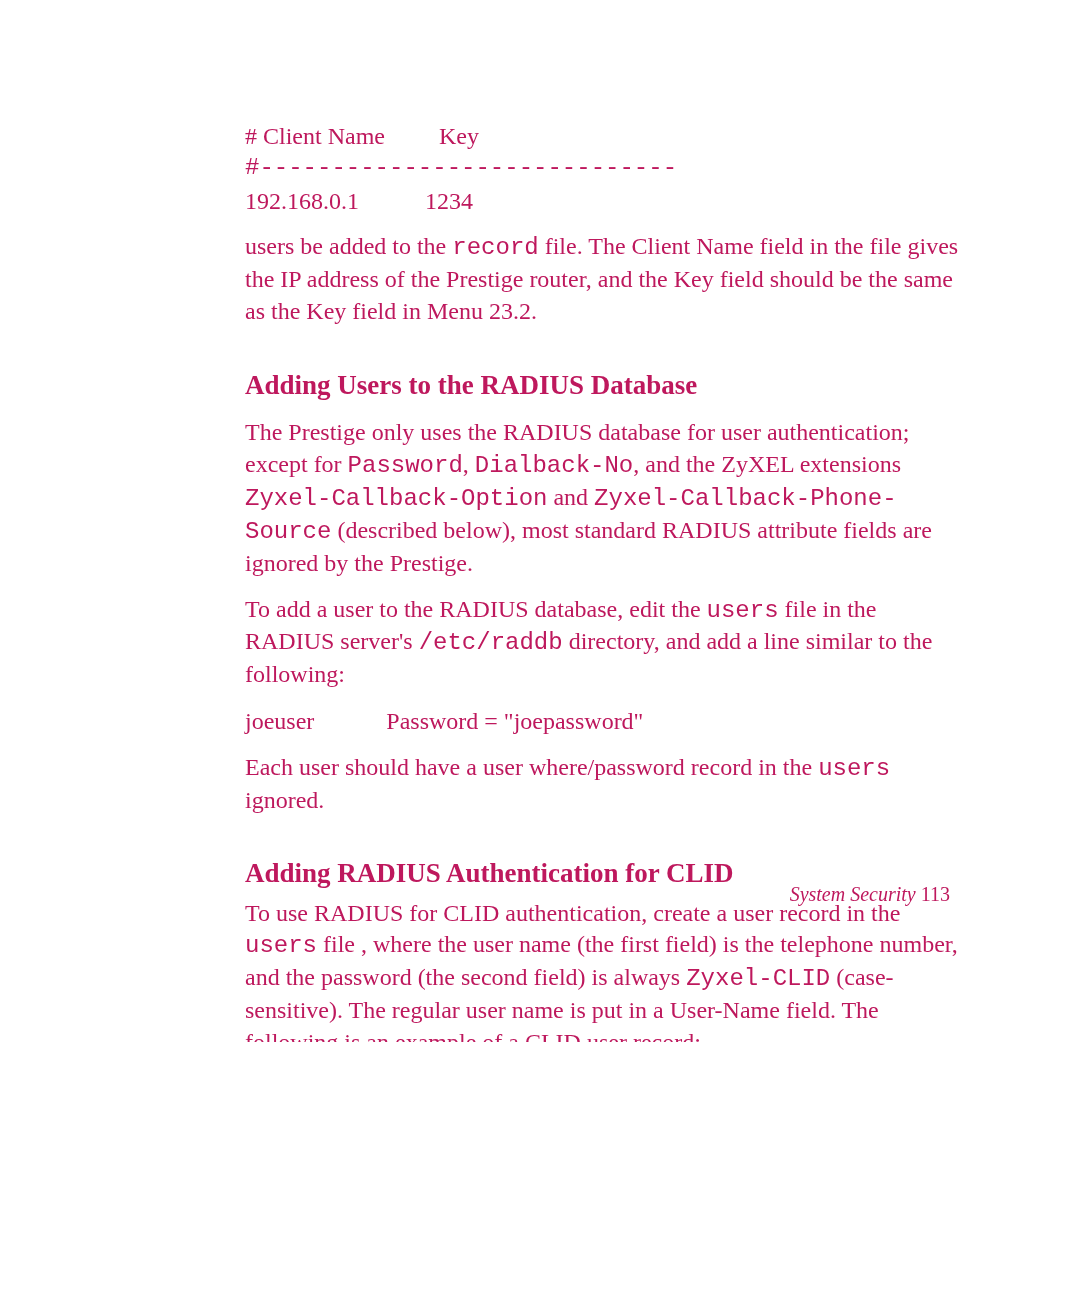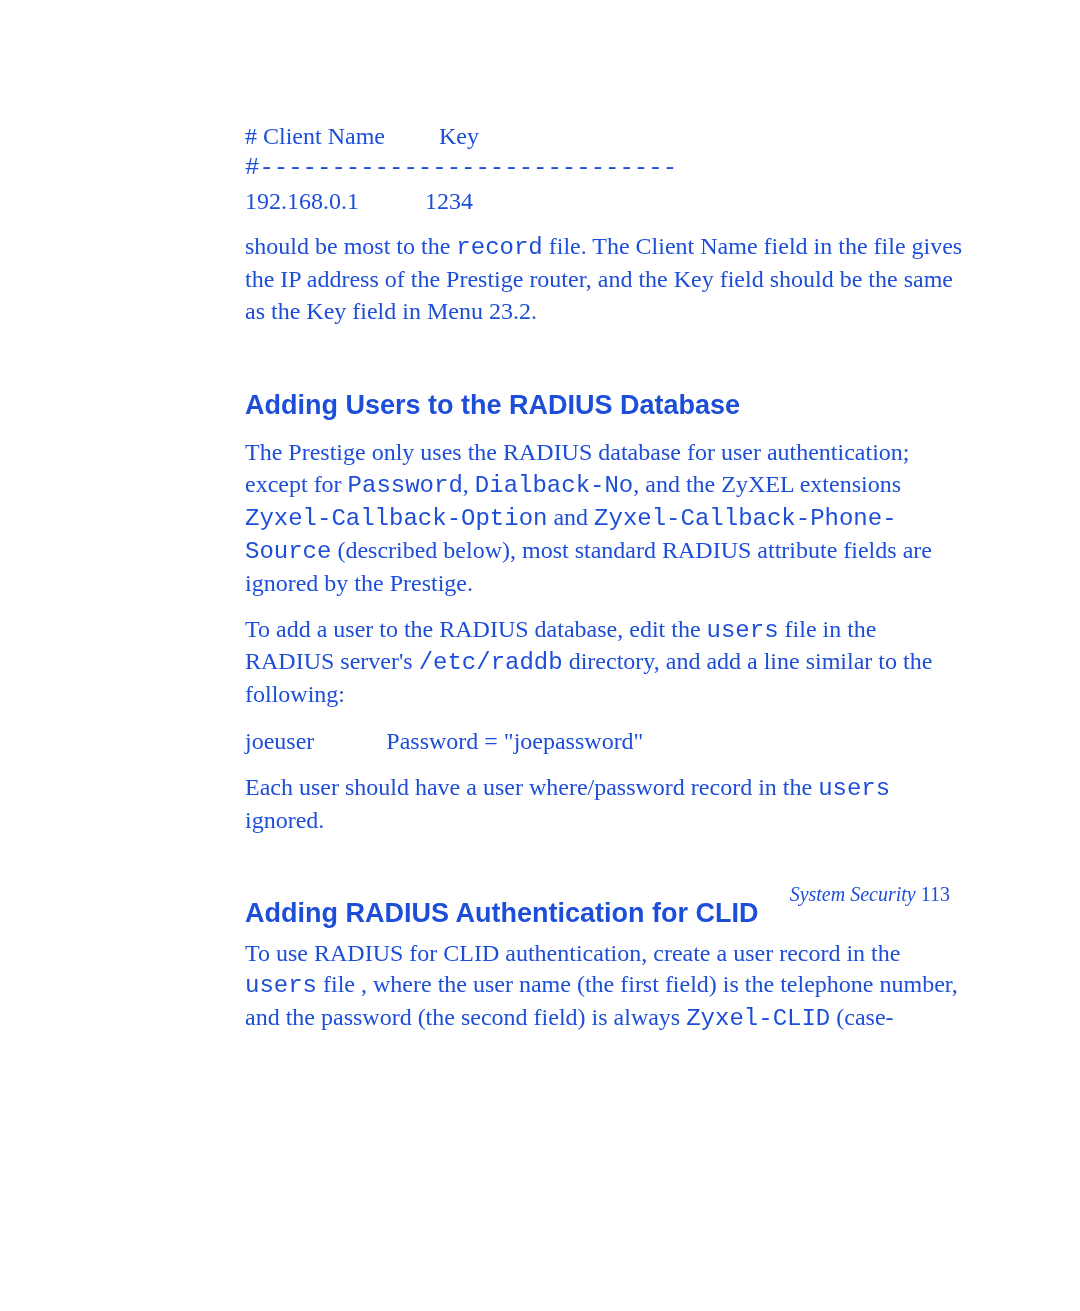--- a/index.html
+++ b/index.html
@@ -6,21 +6,21 @@
     margin: 0;
     padding: 0;
     background: #fff;
   }
   .page {
     width: 1080px;
     height: 1042px;
     position: relative;
     background: #fff;
     font-family: 'Times New Roman', Times, serif;
-    color: #1d4ed8;
+    color: #be185d;
     box-sizing: border-box;
     padding: 120px 110px 0 245px;
   }
   .serif {
     font-family: 'Times New Roman', Times, serif;
   }
   .mono {
     font-family: 'Courier New', Courier, monospace;
   }
   .sans-bold {
@@ -45,23 +45,24 @@
   }
   .para {
     font-size: 24px;
     line-height: 1.33;
     margin-top: 14px;
     margin-bottom: 0;
     text-align: left;
   }
   .heading {
     font-size: 27px;
-    margin-top: 60px;
+    margin-top: 40px;
     margin-bottom: 6px;
     line-height: 1.3;
+    font-family: Liberation Serif, serif;
   }
   .example-line {
     font-size: 24px;
     line-height: 1.35;
     margin-top: 14px;
     white-space: pre;
   }
   .code-inline {
     font-family: 'Courier New', Courier, monospace;
   }
@@ -80,21 +81,21 @@
 </head>
 <body>
 
 <div class="page">
 
   <div class="code-header serif"># Client Name         Key</div>
   <div class="code-divider mono">#-----------------------------</div>
   <div class="code-row serif">192.168.0.1           1234</div>
 
   <p class="para serif">
-    <span>should be most to the </span><span class="code-inline">record</span><span> file.  The Client Name field in the file gives the IP address of the Prestige router, and the Key field should be the same as the Key field in Menu 23.2.</span>
+    <span>users be added to the </span><span class="code-inline">record</span><span> file.  The Client Name field in the file gives the IP address of the Prestige router, and the Key field should be the same as the Key field in Menu 23.2.</span>
   </p>
 
 
   <div class="heading sans-bold">Adding Users to the RADIUS Database</div>
 
   <p class="para serif">
     <span>The Prestige only uses the RADIUS database for user authentication; except for </span><span class="code-inline">Password</span><span>, </span><span class="code-inline">Dialback-No</span><span>, and the ZyXEL extensions </span><span class="code-inline">Zyxel-Callback-Option</span><span> and </span><span class="code-inline">Zyxel-Callback-Phone-Source</span><span> (described below), most standard RADIUS attribute fields are ignored by the Prestige.</span>
   </p>
 
   <p class="para serif">

